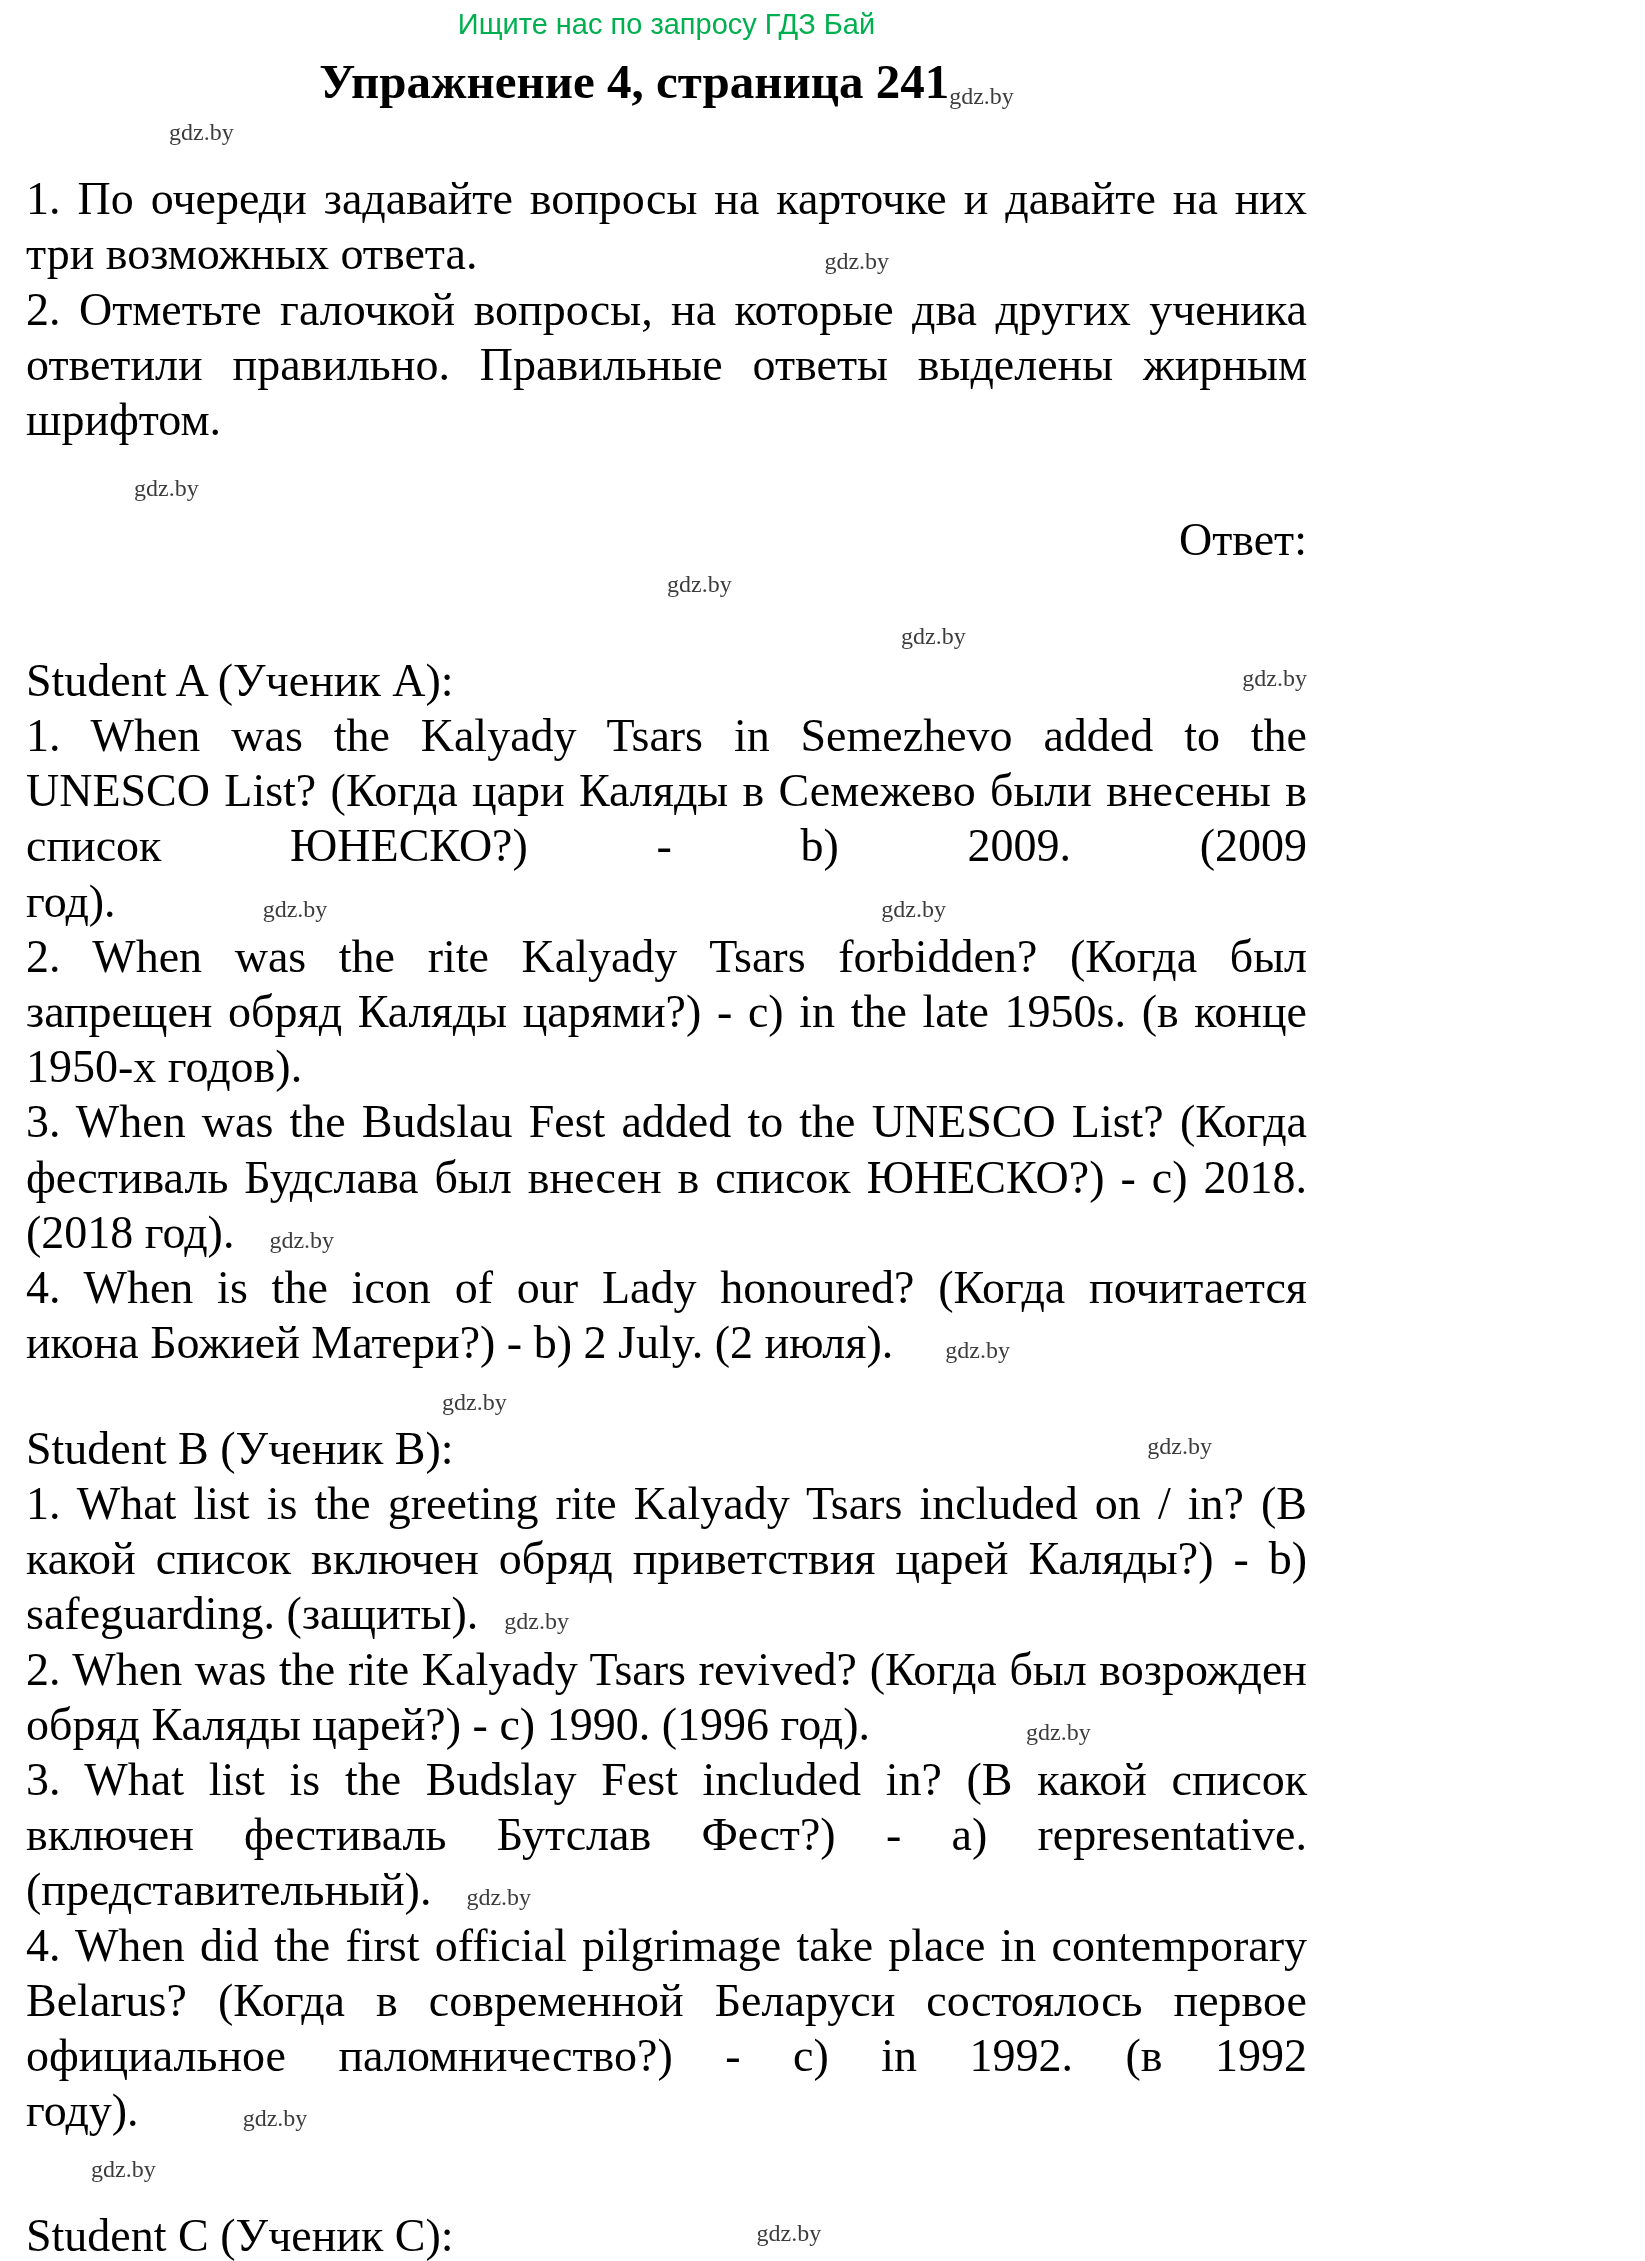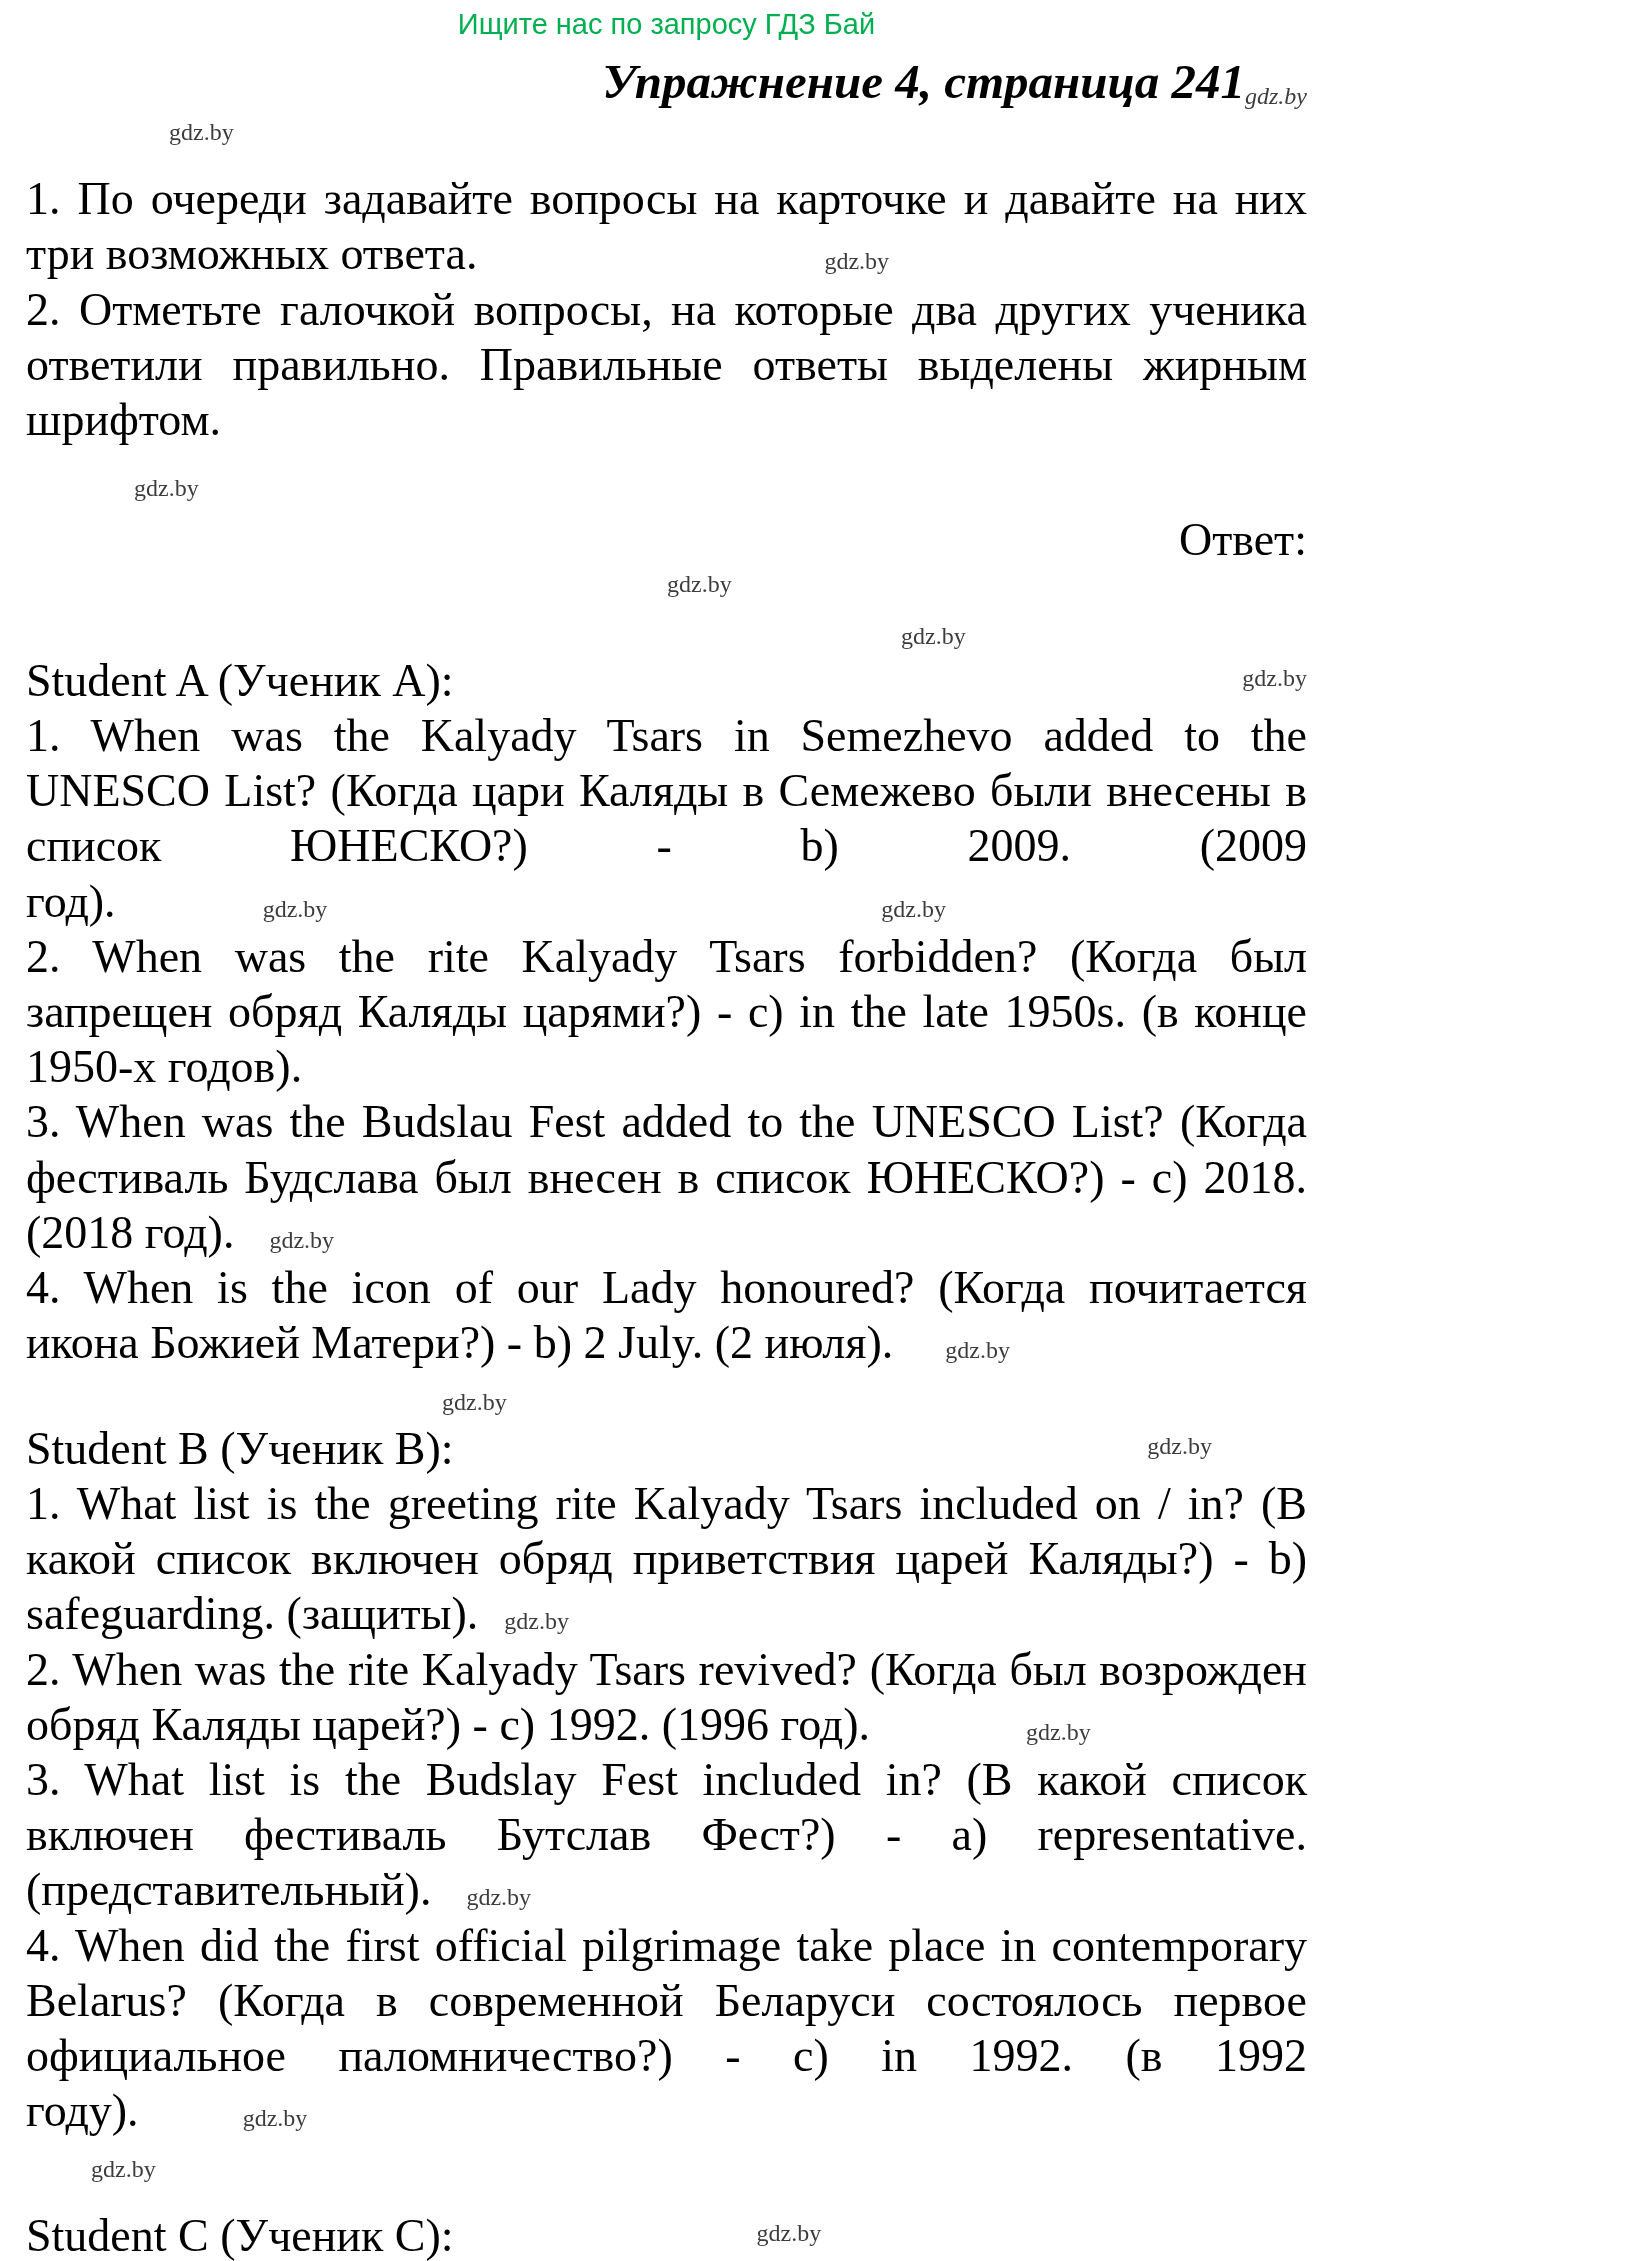--- a/index.html
+++ b/index.html
@@ -21,24 +21,23 @@
   }
   .banner {
     text-align: center;
     color: var(--green, #00b050);
     font-size: 29px;
     font-family: "Liberation Sans", sans-serif;
     line-height: 1.2;
   }
   .title-row {
     display: flex;
-    justify-content: flex-end;
+    justify-content: center;
     align-items: flex-end;
     margin-top: 12px;
-    font-style: italic;
   }
   h1.title {
     margin: 0;
     font-size: 49px;
     font-weight: bold;
     line-height: 1.15;
     font-family: "Liberation Serif", "DejaVu Serif", serif;
   }
   p.body {
     margin: 0;
@@ -112,21 +111,21 @@
 
   <div class="wm-line" style="margin-top:19px;margin-left:416px">gdz.by</div>
 
   <div class="heading-row" style="margin-top:5.2px">
     <span>Student B (Ученик В):</span>
     <span class="wm" style="margin-left:auto;margin-right:95px">gdz.by</span>
   </div>
 
   <p class="body"><span>1. What list is the greeting rite Kalyady Tsars included on / in? (В какой список включен обряд приветствия царей Каляды?) - b) safeguarding. (защиты).</span><span class="wm" style="margin-left:26px">gdz.by</span></p>
 
-  <p class="body"><span>2. When was the rite Kalyady Tsars revived? (Когда был возрожден обряд Каляды царей?) - c) 1992. (1996 год).</span><span class="wm" style="margin-left:156px">gdz.by</span></p>
+  <p class="body"><span>2. When was the rite Kalyady Tsars revived? (Когда был возрожден обряд Каляды царей?) - c) 1990. (1996 год).</span><span class="wm" style="margin-left:156px">gdz.by</span></p>
 
   <p class="body"><span>3. What list is the Budslay Fest included in? (В какой список включен фестиваль Бутслав Фест?) - a) representative. (представительный).</span><span class="wm" style="margin-left:35px">gdz.by</span></p>
 
   <p class="body"><span>4. When did the first official pilgrimage take place in contemporary Belarus? (Когда в современной Беларуси состоялось первое официальное паломничество?) - c) in 1992. (в 1992 году).</span><span class="wm" style="margin-left:104px">gdz.by</span></p>
 
   <div class="wm-line" style="margin-top:17.3px;margin-left:65px">gdz.by</div>
 
   <div class="heading-row" style="margin-top:26px">
     <span>Student C (Ученик С):</span>
     <span class="wm" style="margin-left:303px">gdz.by</span>

